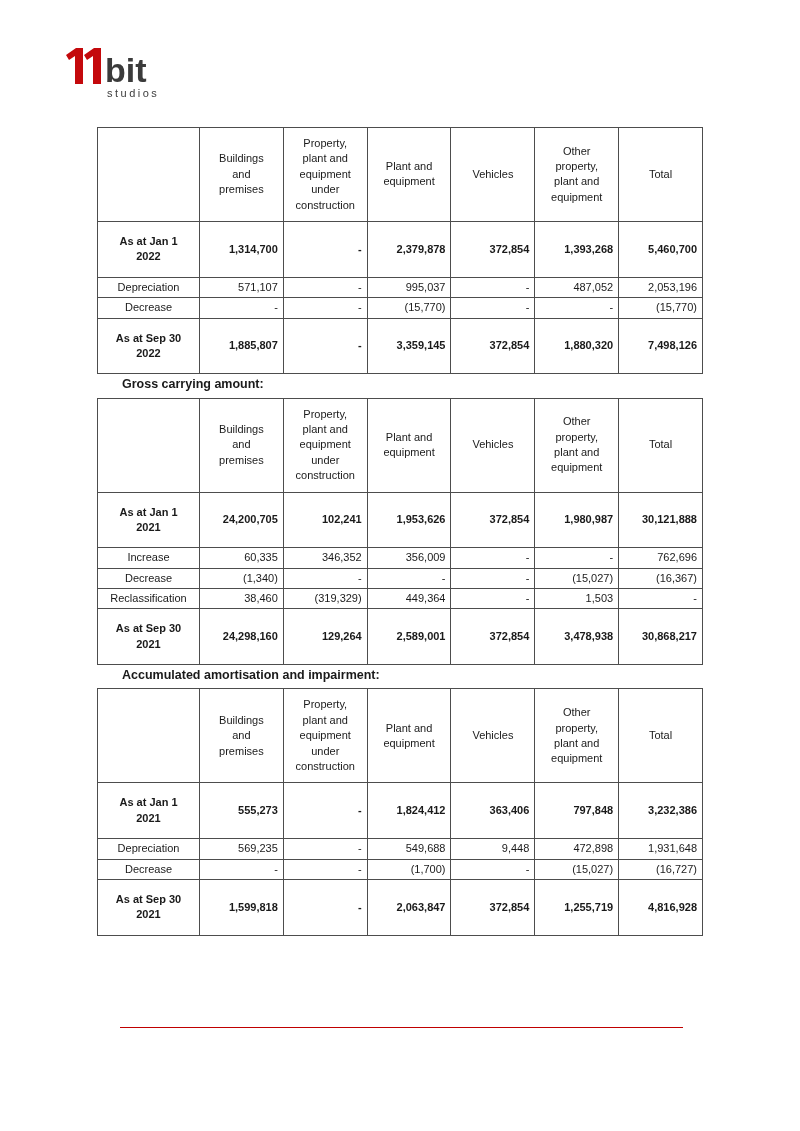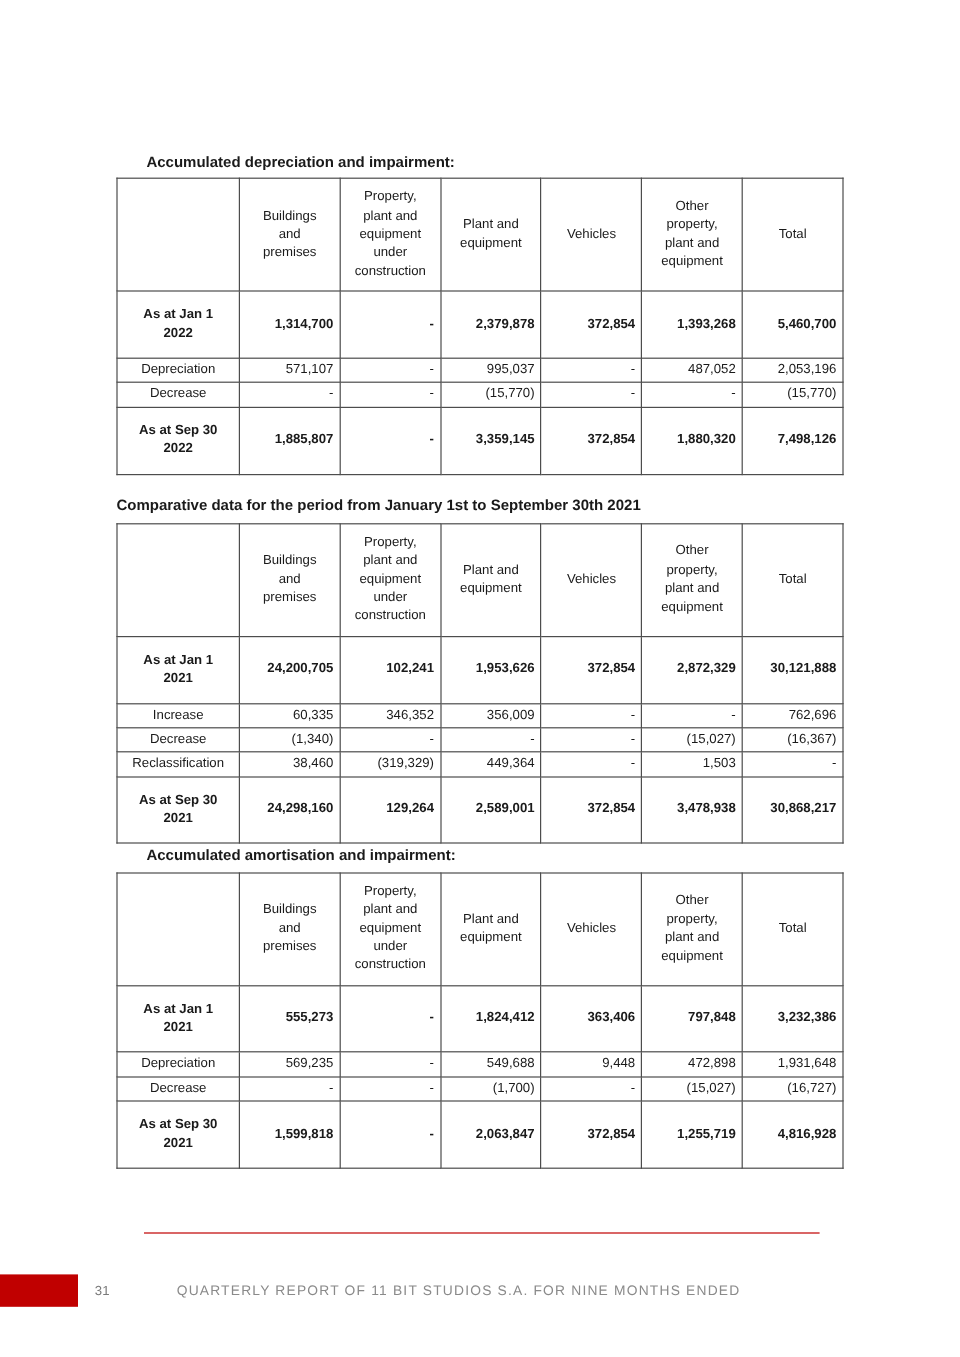--- a/index.html
+++ b/index.html
@@ -105,24 +105,31 @@
     letter-spacing: 1px;
     color: #8a8a8a;
     white-space: nowrap;
   }
 </style>
 </head>
 <body>
 
 <div class="page">
 
+  <div class="logo">
+    <svg width="102" height="58" viewBox="0 0 102 58">
+      <path d="M2 11 L12 4 L19 4 L19 40 L11 40 L11 12 L5 16 Z" fill="#c4090c"></path>
+      <path d="M20 11 L30 4 L37 4 L37 40 L29 40 L29 12 L23 16 Z" fill="#c4090c"></path>
+      <text x="41" y="38" font-size="34" font-weight="bold" fill="#3b3b3b" font-family="Liberation Sans, sans-serif">bit</text>
+      <text x="43" y="53" font-size="11" letter-spacing="2.5" fill="#3b3b3b" font-family="Liberation Sans, sans-serif">studios</text>
+    </svg>
+  </div>
 
   <div class="content">
 
-    <div class="tbl-title">Accumulated depreciation and impairment:</div>
     <div>
         <table class="fin-table">
           <thead>
             <tr>
               <th></th>
               <th>Buildings
 and
 premises</th>
               <th>Property,
 plant and
@@ -175,22 +182,22 @@
               <td class="num">-</td>
               <td class="num">3,359,145</td>
               <td class="num">372,854</td>
               <td class="num">1,880,320</td>
               <td class="num">7,498,126</td>
             </tr>
           </tbody>
         </table>
       </div>
 
-    <div class="section-heading">Comparative data for the period from January 1st to September 30th 2021</div>
-
+
+    <div class="tbl-title">Gross carrying amount:</div>
     <div>
         <table class="fin-table">
           <thead>
             <tr>
               <th></th>
               <th>Buildings
 and
 premises</th>
               <th>Property,
 plant and
@@ -208,21 +215,21 @@
             </tr>
           </thead>
           <tbody>
             <tr class="bold-row">
               <td class="row-label">As at Jan 1
 2021</td>
               <td class="num">24,200,705</td>
               <td class="num">102,241</td>
               <td class="num">1,953,626</td>
               <td class="num">372,854</td>
-              <td class="num">2,872,329</td>
+              <td class="num">1,980,987</td>
               <td class="num">30,121,888</td>
             </tr>
             <tr>
               <td class="row-label">Increase</td>
               <td class="num">60,335</td>
               <td class="num">346,352</td>
               <td class="num">356,009</td>
               <td class="num">-</td>
               <td class="num">-</td>
               <td class="num">762,696</td>
@@ -323,19 +330,14 @@
               <td class="num">4,816,928</td>
             </tr>
           </tbody>
         </table>
       </div>
 
   </div>
 
   <div class="divider"></div>
 
-  <div class="footer">
-    <div class="footer-accent"></div>
-    <span class="page-num">31</span>
-    <span class="footer-text">QUARTERLY REPORT OF 11 BIT STUDIOS S.A. FOR NINE MONTHS ENDED</span>
-  </div>
 
 </div>
 
 </body></html>

